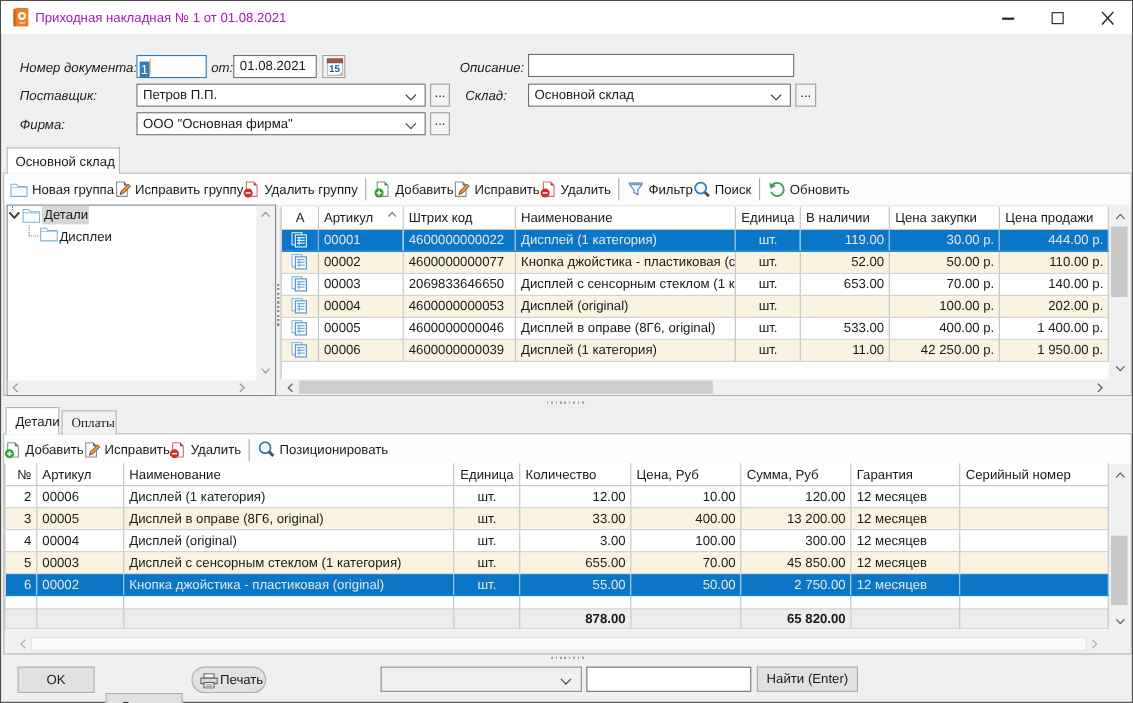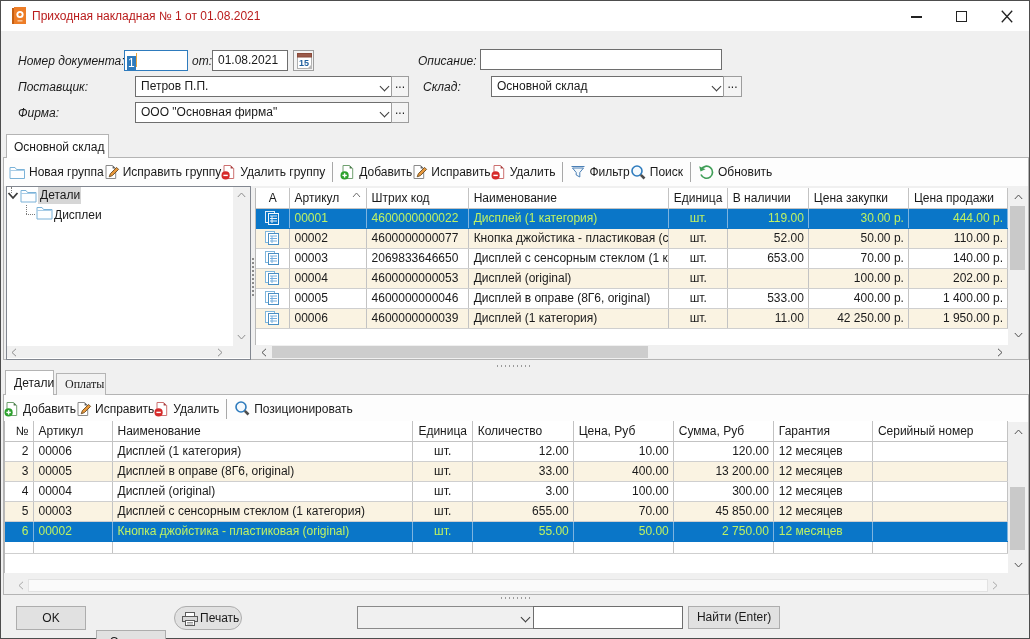--- a/index.html
+++ b/index.html
@@ -1,43 +1,43 @@
 <!DOCTYPE html>
 <html><head>
 <meta charset="utf-8">
 <style>
 * { margin:0; padding:0; box-sizing:border-box; }
 html,body { width:1030px; height:639px; overflow:hidden; }
 body { font-family:"Liberation Sans", sans-serif; font-size:12px; color:#1a1a1a; position:relative; background:#f0f0f0; }
 #win { position:absolute; left:0; top:0; width:1030px; height:639px; border:1px solid #4d4d4d; background:#f0f0f0; }
 .abs { position:absolute; }
 #titlebar { position:absolute; left:0; top:0; width:1028px; height:30px; background:#fff; }
-#title { position:absolute; left:31px; top:0; height:30px; line-height:30px; color:#b91c1c; }
+#title { position:absolute; left:31px; top:0; height:30px; line-height:30px; color:#a21caf; }
 .winbtn { position:absolute; top:0; width:45px; height:30px; }
 #form { position:absolute; left:0; top:30px; width:1028px; height:103px; }
 .lbl { position:absolute; height:21px; line-height:21px;font-style:italic; }
 .tbox { position:absolute; background:#fff; border:1px solid #6e6e6e; height:21px; line-height:19px; padding-left:5px; }
-.combo { position:absolute; background:#fff; border:1px solid #6e6e6e; height:21px; line-height:19px; padding-left:5px;margin-left:11px; }
+.combo { position:absolute; background:#fff; border:1px solid #6e6e6e; height:21px; line-height:19px; padding-left:5px; }
 .chev { position:absolute; width:7px; height:7px; border-left:1.4px solid #3c3c3c; border-bottom:1.4px solid #3c3c3c; transform:rotate(-45deg); }
 .sbtn { position:absolute; background:#f4f4f4; border:1px solid #9d9d9d; text-align:center; }
 .tab { position:absolute; border:1px solid #b4b4b4; border-bottom:none; background:#fff; text-align:left; }
 .panel { position:absolute; border:1px solid #b4b4b4; background:#f0f0f0; }
 .tbar { position:absolute; left:0; top:0; right:0; display:flex; align-items:center; background:#fdfdfd; }
 .titem { display:flex; align-items:center; }
 .titem svg { margin-right:3px; }
 .tsep { width:1px; height:20px; background:#a8a8a8; margin:0 7px; }
 table { border-collapse:collapse; table-layout:fixed; width:100%; }
 td,th { font-weight:normal; text-align:left; white-space:nowrap; overflow:hidden; padding:0; font-size:12px; }
 .scroll { position:absolute; background:#f0f0f0; }
 .btn { position:absolute; background:#e1e1e1; border:1px solid #adadad; text-align:center; }
 .grid td, .grid th { border-right:1px solid #c3c3c3; border-bottom:1px solid #cfcfcf; height:20px; padding:0 4px 0 5px; }
 .grid th { border-bottom:1px solid #c3c3c3; background:#fff; }
 .grid .c { text-align:center; } .grid .r { text-align:right; }
 .grid tr.alt td { background:#faf3e2; }
-.grid tr.sel td { background:#0a76c8; color:#bef264; border-right-color:#7db4e0; border-bottom-color:#0a76c8; }
+.grid tr.sel td { background:#0a76c8; color:#e5e5e5; border-right-color:#7db4e0; border-bottom-color:#0a76c8; }
 .grid td.ic { padding:0; text-align:center; }
 .grid tr.tot td { background:#ededed; border-top:1px solid #9a9a9a; height:18px; }
 .grid tr svg { vertical-align:middle; }
 </style>
 </head>
 <body>
 <div id="win">
 
 <div id="titlebar">
   <svg class="abs" style="left:11px;top:6px" width="14" height="18" viewBox="0 0 14 18">
@@ -425,20 +425,31 @@
               <td style="height:12px"></td>
               <td style="height:12px"></td>
               <td style="height:12px"></td>
               <td style="height:12px"></td>
               <td style="height:12px"></td>
               <td style="height:12px"></td>
               <td style="height:12px"></td>
               <td style="height:12px"></td>
               <td style="height:12px"></td>
             </tr>
+  <tr class="tot">
+              <td></td>
+              <td></td>
+              <td></td>
+              <td></td>
+              <td class="r" style="font-weight:bold">878.00</td>
+              <td></td>
+              <td class="r" style="font-weight:bold">65 820.00</td>
+              <td></td>
+              <td></td>
+            </tr>
   </tbody>
         </table>
   </div>
   <div class="scroll" style="left:1005px;top:28px;width:18px;height:151px;">
     <div class="abs" style="left:1px;top:64px;width:15px;height:63px;background:#c9c9c9;"></div>
     <svg class="abs" style="left:5px;top:6px" width="9" height="6" viewBox="0 0 9 6">
           <path d="M0.8 5 L4.5 1 L8.2 5" fill="none" stroke="#505050"></path>
         </svg>
     <svg class="abs" style="left:5px;top:139px" width="9" height="6" viewBox="0 0 9 6">
           <path d="M0.8 1 L4.5 5 L8.2 1" fill="none" stroke="#505050"></path>

